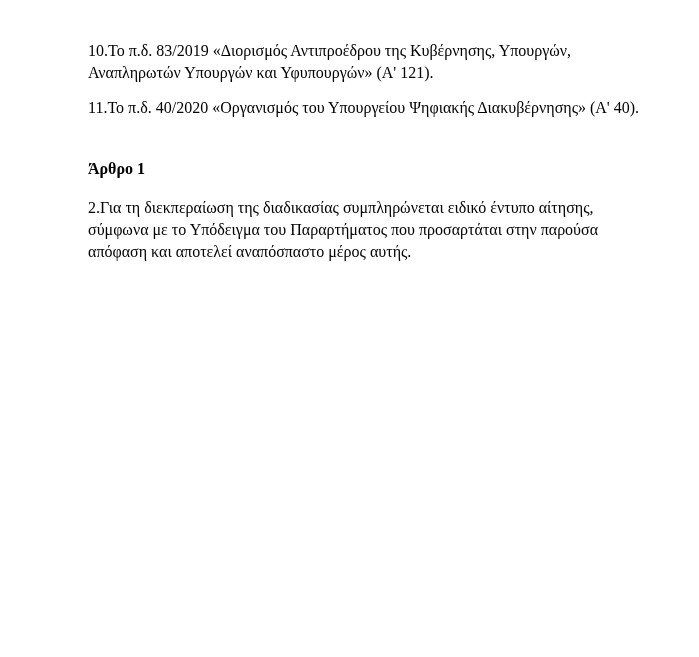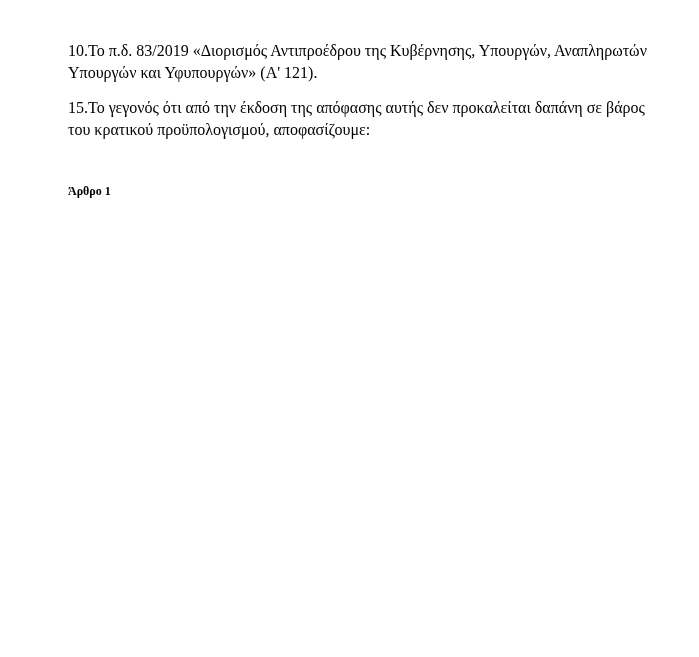--- a/index.html
+++ b/index.html
@@ -9,39 +9,40 @@
   body {
     width: 699px;
     height: 657px;
     background: #ffffff;
     overflow: hidden;
   }
   .page {
     box-sizing: border-box;
     width: 699px;
     height: 657px;
-    padding: 40px 45px 0 68px;
+    padding: 40px 45px 0 88px;
     font-family: "Liberation Serif", "DejaVu Serif", serif;
     font-size: 16px;
     line-height: 22px;
     color: #000000;
     background: #ffffff;
   }
   .para {
     margin: 0 0 13px 0;
     max-width: 592px;
   }
   .article-heading {
-    font-size: 12px;
+    font-size: 16px;
     font-weight: bold;
     line-height: 22px;
     margin: 39px 0 17px 0;
     max-width: 592px;
   }
 </style>
 </head>
 <body>
 
 <div class="page">
   <p class="para">10.Το π.δ. 83/2019 «Διορισμός Αντιπροέδρου της Κυβέρνησης, Υπουργών, Αναπληρωτών Υπουργών και Υφυπουργών» (Α' 121).</p>
-  <p class="para">15.Το γεγονός ότι από την έκδοση της απόφασης αυτής δεν προκαλείται δαπάνη σε βάρος του κρατικού προϋπολογισμού, αποφασίζουμε:</p>
+  <p class="para">11.Το π.δ. 40/2020 «Οργανισμός του Υπουργείου Ψηφιακής Διακυβέρνησης» (Α' 40).</p>
   <h2 class="article-heading">Άρθρο 1</h2>
+  <p class="para">2.Για τη διεκπεραίωση της διαδικασίας συμπληρώνεται ειδικό έντυπο αίτησης, σύμφωνα με το Υπόδειγμα του Παραρτήματος που προσαρτάται στην παρούσα απόφαση και αποτελεί αναπόσπαστο μέρος αυτής.</p>
 </div>
 
 </body></html>

